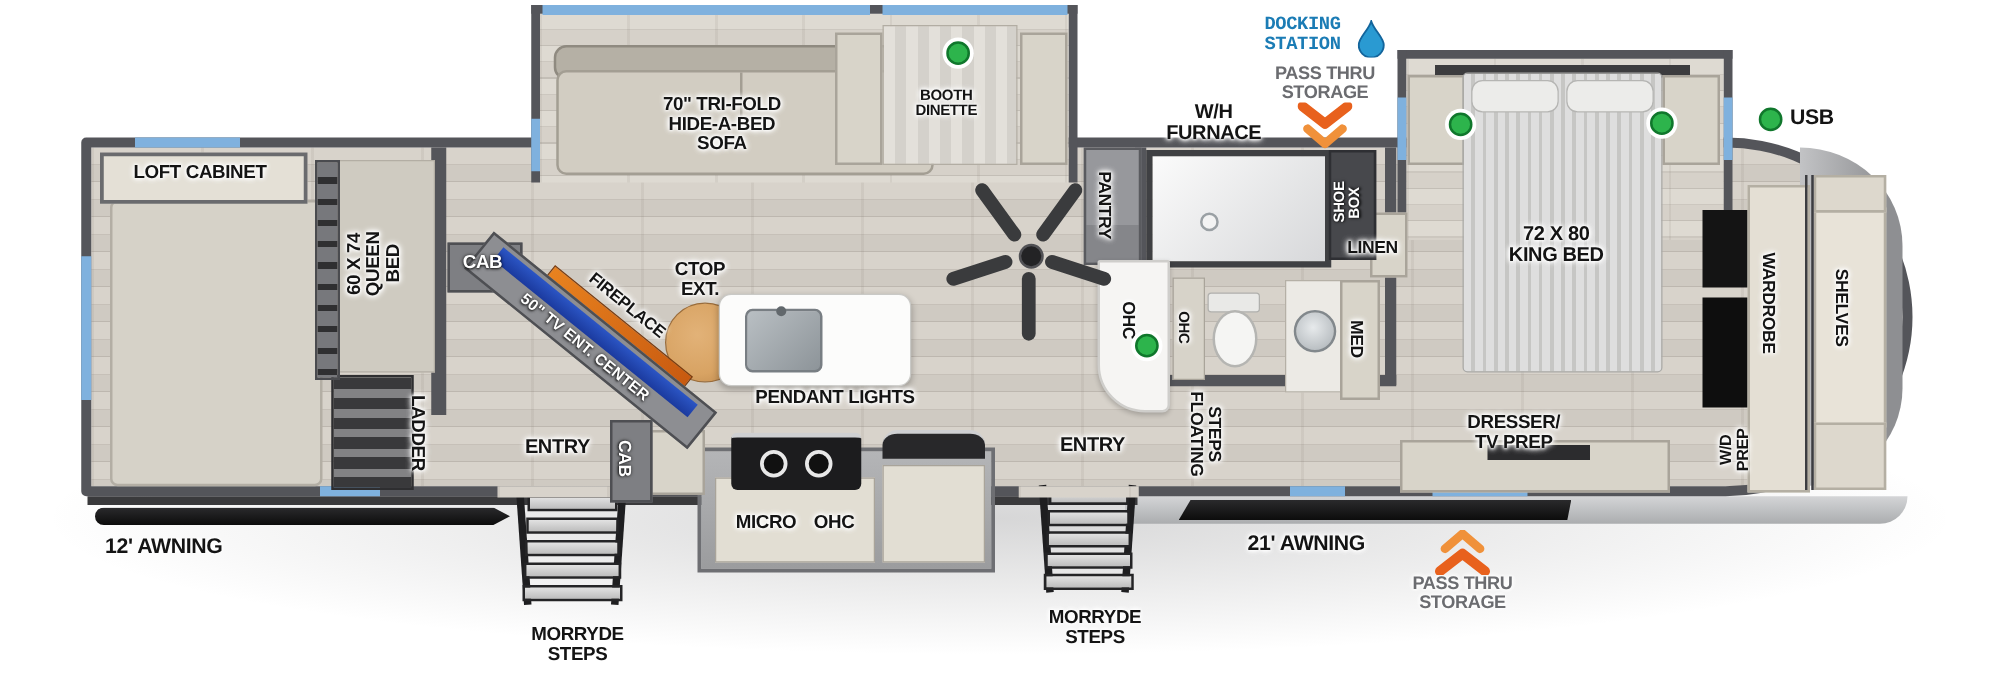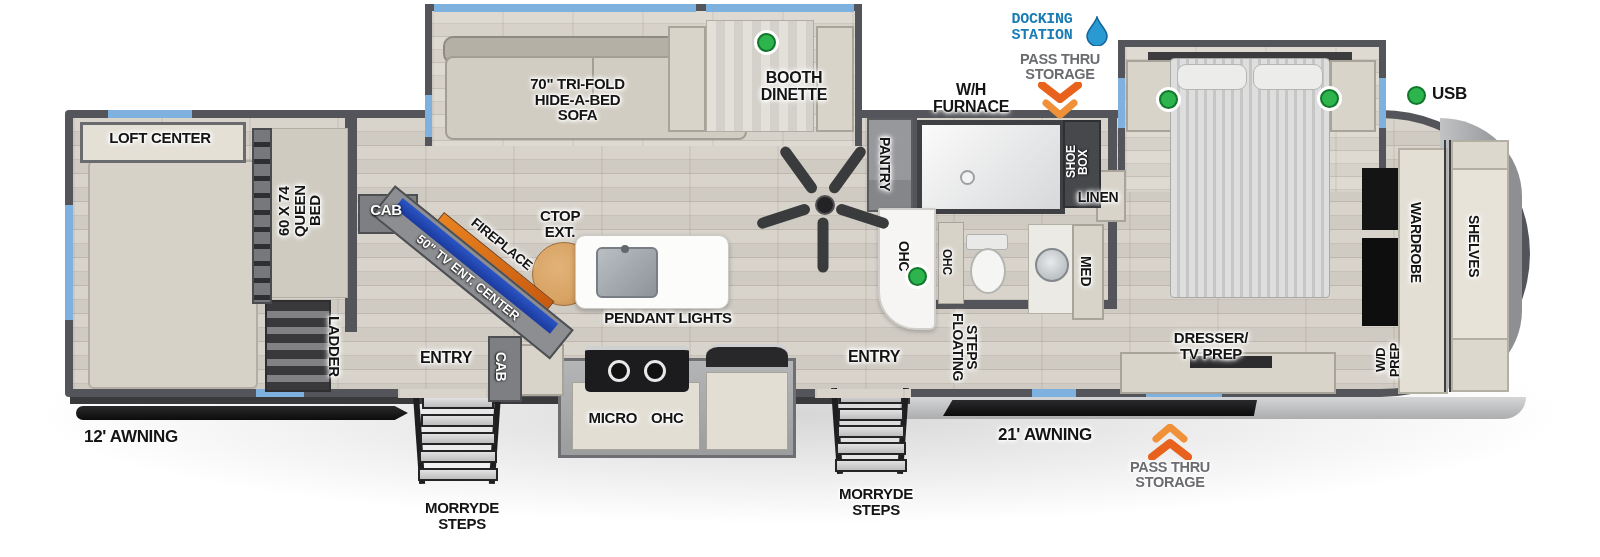--- a/index.html
+++ b/index.html
@@ -63,39 +63,41 @@
   <div class="abs" style="left:592px;top:58px;width:2px;height:38px;background:#a39e93;z-index:15;"></div>
   <div class="lbl" style="left:505px;top:76px;width:145px;">70" TRI-FOLD
 HIDE-A-BED
 SOFA</div>
 
   <div class="abs beige" style="left:668px;top:26px;width:34px;height:102px;z-index:14;"></div>
   <div class="abs beige" style="left:816px;top:26px;width:34px;height:102px;z-index:14;"></div>
   <div class="abs" style="left:706px;top:20px;width:106px;height:110px;z-index:14;border:1px solid #b2ada3;
               background:repeating-linear-gradient(90deg,#e3e0da 0 9px,#d4d1cb 9px 18px);"></div>
   <div class="gdot" style="left:757px;top:33px;"></div>
-  <div class="lbl" style="left:744px;top:70px;width:100px;font-size:16px;">BOOTH
+  <div class="lbl" style="left:707px;top:70px;width:100px;font-size:12px;">BOOTH
 DINETTE</div>
 
   <div class="abs floor-light" style="left:1118px;top:40px;width:268px;height:152px;border:7px solid var(--wall-gray,#54555a);
               border-bottom:none;box-sizing:border-box;z-index:10;"></div>
   <div class="abs win" style="left:1118px;top:78px;width:7px;height:50px;"></div>
   <div class="abs win" style="left:1379px;top:78px;width:7px;height:50px;"></div>
   <div class="abs" style="left:1148px;top:52px;width:204px;height:10px;background:#3c3c3e;z-index:14;"></div>
   <div class="abs beige" style="left:1126px;top:60px;width:42px;height:68px;z-index:14;"></div>
   <div class="abs beige" style="left:1330px;top:60px;width:42px;height:68px;z-index:14;"></div>
   <div class="abs" style="left:1170px;top:58px;width:158px;height:238px;border-radius:4px;z-index:14;border:1px solid #a9a9a7;
               background:repeating-linear-gradient(90deg,#dedede 0 6px,#c6c6c4 6px 9px);"></div>
   <div class="abs" style="left:1177px;top:64px;width:68px;height:24px;background:#ececea;border:1px solid #b5b5b3;border-radius:9px;z-index:15;"></div>
   <div class="abs" style="left:1253px;top:64px;width:68px;height:24px;background:#ececea;border:1px solid #b5b5b3;border-radius:9px;z-index:15;"></div>
   <div class="gdot" style="left:1159px;top:90px;"></div>
   <div class="gdot" style="left:1320px;top:89px;"></div>
+  <div class="lbl" style="left:1180px;top:180px;width:130px;font-size:16px;">72 X 80
+KING BED</div>
 
   <div class="abs" style="left:80px;top:122px;width:160px;height:35px;background:#e4e0d6;border:3px solid #6a6b6e;z-index:15;"></div>
-  <div class="lbl" style="left:84px;top:130px;width:152px;">LOFT CENTER</div>
+  <div class="lbl" style="left:84px;top:130px;width:152px;">LOFT CABINET</div>
   <div class="abs" style="left:88px;top:160px;width:166px;height:225px;background:#d6d2c8;border:2px solid #b3aea4;border-radius:6px;z-index:14;"></div>
   <div class="abs" style="left:252px;top:128px;width:16px;height:172px;z-index:15;
               background:repeating-linear-gradient(180deg,#77787c 0 12px,#2f2f31 12px 17px);border:2px solid #4a4b4f;"></div>
   <div class="abs" style="left:270px;top:128px;width:76px;height:168px;background:#cfcbc1;border:1px solid #b3aea4;z-index:13;"></div>
   <div class="lbl vccw" style="left:276px;top:156px;height:110px;">60 X 74
 QUEEN
 BED</div>
   <div class="abs" style="left:265px;top:300px;width:62px;height:88px;border:2px solid #2e2e30;z-index:14;
               background:repeating-linear-gradient(180deg,#39393b 0 9px,#828284 9px 16px);"></div>
   <div class="lbl vcw" style="left:326px;top:302px;height:88px;">LADDER</div>

